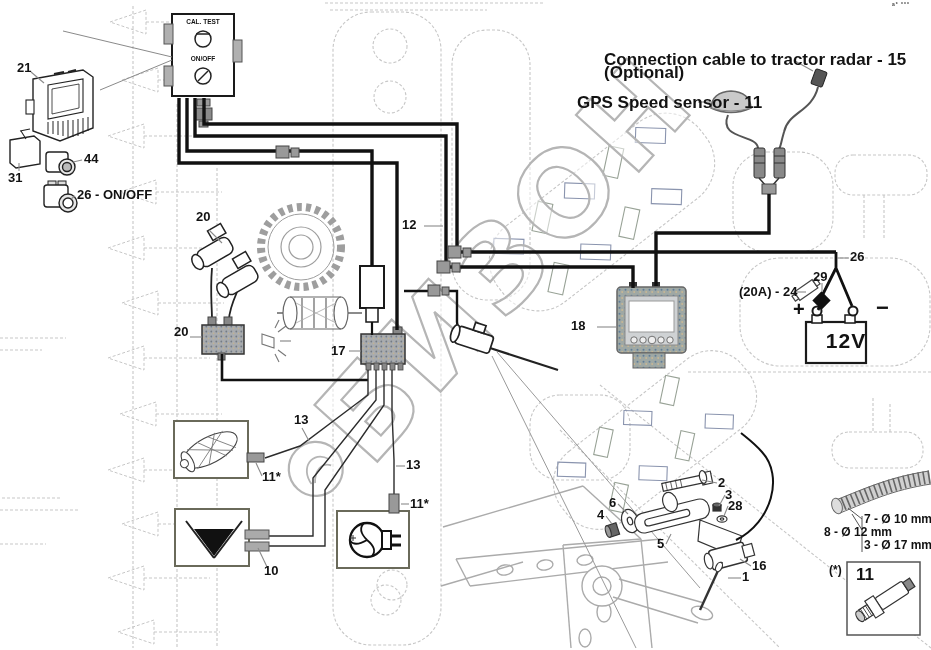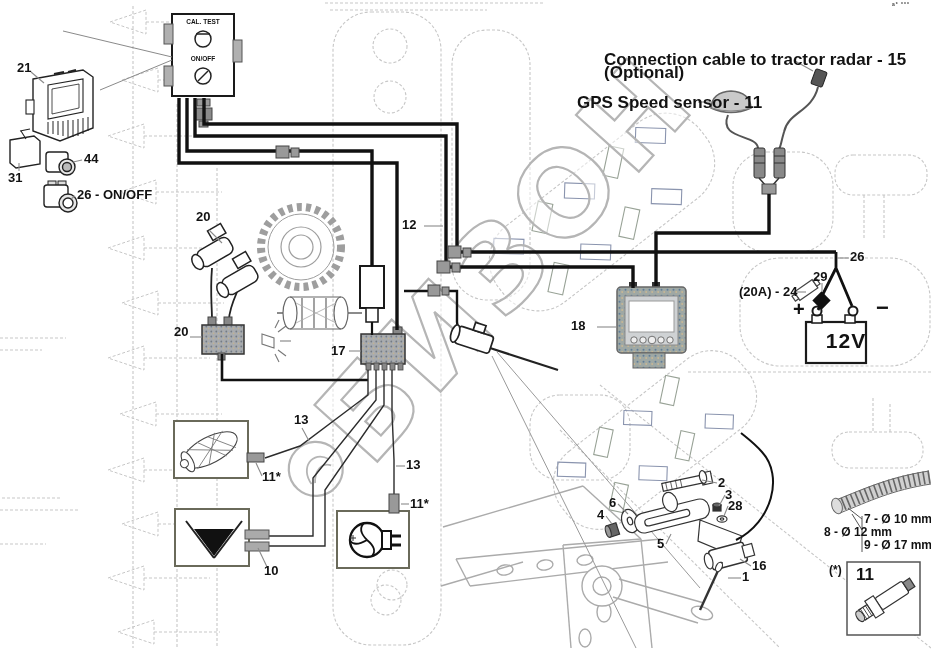--- a/index.html
+++ b/index.html
@@ -459,21 +459,21 @@
 <div class="lbl" style="left:657px;top:537px">5</div>
 <div class="lbl" style="left:752px;top:559px">16</div>
 <div class="lbl" style="left:742px;top:570px">1</div>
 
 <div class="lbl sm" style="left:604px;top:51px">Connection cable to tractor radar - 15</div>
 <div class="lbl sm" style="left:604px;top:64px">(Optional)</div>
 <div class="lbl sm" style="left:577px;top:94px">GPS Speed sensor - 11</div>
 
 <div class="lbl mm" style="left:864px;top:513px">7 - Ø 10 mm</div>
 <div class="lbl mm" style="left:824px;top:526px">8 - Ø 12 mm</div>
-<div class="lbl mm" style="left:864px;top:539px">9 - Ø 17 mm</div>
+<div class="lbl mm" style="left:864px;top:539px">3 - Ø 17 mm</div>
 <div class="lbl mm" style="left:829px;top:564px">(*)</div>
 <div class="lbl sm" style="left:856px;top:566px">11</div>
 
 <div class="lbl knob-lbl" style="left:180px;top:19px">CAL. TEST</div>
 <div class="lbl knob-lbl" style="left:180px;top:56px">ON/OFF</div>
 
 <div class="lbl bat" style="left:806px;top:330px">12V</div>
 <div class="lbl plus" style="left:793px;top:299px">+</div>
 <div class="lbl minus" style="left:876px;top:296px">−</div>
 

